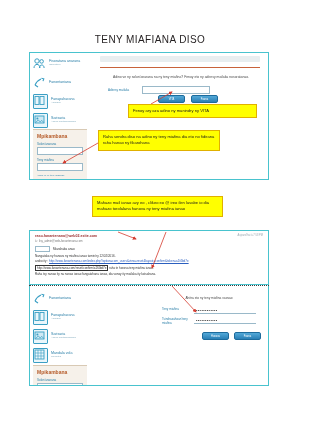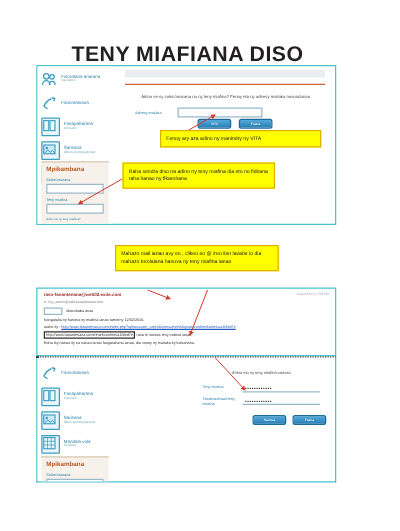--- a/index.html
+++ b/index.html
@@ -5,22 +5,22 @@
   html,body{margin:0;padding:0;}
   body{
     width:300px;height:425px;
     background:#ffffff;
     font-family:"Liberation Sans", sans-serif;
     position:relative;overflow:hidden;
     -webkit-font-smoothing:antialiased;
   }
   .page-title{
     position:absolute;left:0;top:34px;width:300px;
-    text-align:center;font-size:17px;color:#231f20;
-    letter-spacing:.4px;font-weight:700;
+    text-align:center;font-size:10px;color:#231f20;
+    letter-spacing:.4px;font-weight:400;
   }
 
   
   .panel{
     position:absolute;
     background:#ffffff;
     border:1px solid #49c3ce;
     box-sizing:border-box;
     overflow:hidden;
   }

